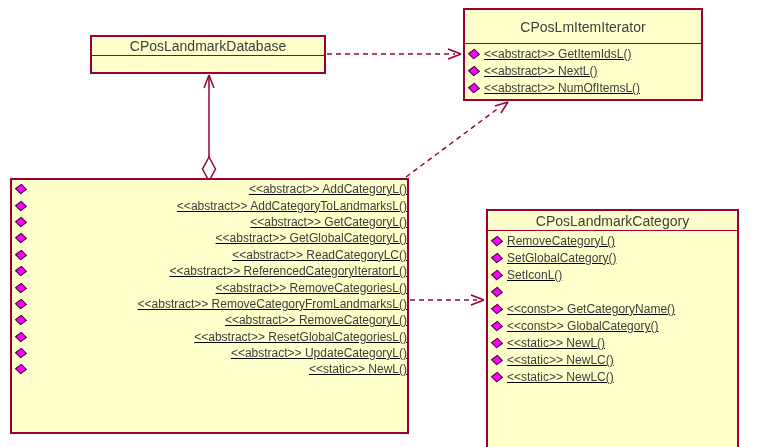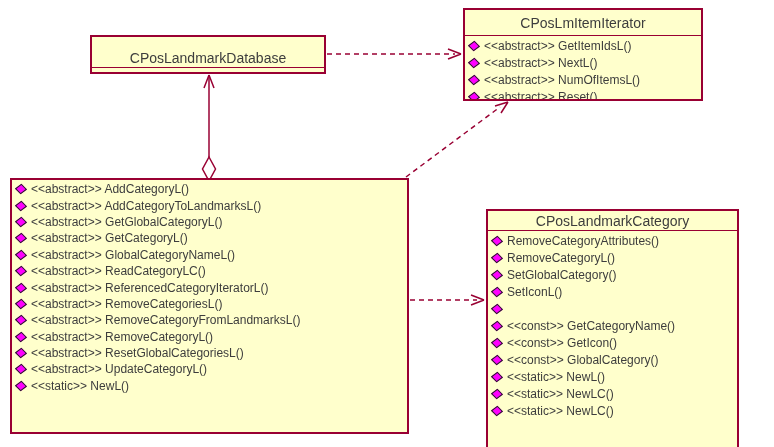--- a/index.html
+++ b/index.html
@@ -14,33 +14,33 @@
     display:flex;flex-direction:column;
   }
   .uml-title{
     box-sizing:border-box;border-bottom:1px solid #990033;
     text-align:center;color:#3d3d3d;font-size:14px;
     display:flex;align-items:center;justify-content:center;
     flex:0 0 auto;overflow:hidden;white-space:nowrap;
   }
   .uml-methods{flex:1 1 auto;padding:1px 0 0 3px;overflow:hidden;}
   .uml-empty{flex:1 1 auto;}
-  .method-row{display:flex;align-items:center;overflow:hidden;white-space:nowrap;}
+  .method-row{display:flex;align-items:center;overflow:hidden;white-space:nowrap;text-decoration:underline;}
   .op-icon{
     flex:0 0 auto;width:6px;height:6px;background:#FF00FF;
     border:1px solid #222222;transform:rotate(45deg) skewX(-8deg);
     margin:0 6px 0 2px;
   }
   .op-text{color:#3d3d3d;font-size:12px;}
   
-  .box-iterator .uml-title{height:26px;text-align:center;}
+  .box-iterator .uml-title{height:34px;text-align:center;}
   .box-iterator .method-row{height:17px;}
-  .box-database .uml-title{height:19px;margin-top:12px;}
+  .box-database .uml-title{height:19px;}
   .box-manager .uml-title{height:23px;}
-  .box-manager .method-row{height:16.4px;}
+  .box-manager .method-row{height:16.4px;justify-content:space-between;}
   .box-category .uml-title{height:20px;}
   .box-category .method-row{height:17.1px;}
 </style>
 </head>
 <body>
 
 <div id="canvas">
 
   <svg id="connectors" viewBox="0 0 774 447" xmlns="http://www.w3.org/2000/svg">
 
@@ -98,29 +98,25 @@
         <div class="method-row">
           <span class="op-icon"></span>
           <span class="op-text">&lt;&lt;abstract&gt;&gt; AddCategoryL()</span>
         </div>
         <div class="method-row">
           <span class="op-icon"></span>
           <span class="op-text">&lt;&lt;abstract&gt;&gt; AddCategoryToLandmarksL()</span>
         </div>
         <div class="method-row">
           <span class="op-icon"></span>
-          <span class="op-text">&lt;&lt;abstract&gt;&gt; GetGlobalCategoryL()</span>
-        </div>
-        <div class="method-row">
-          <span class="op-icon"></span>
           <span class="op-text">&lt;&lt;abstract&gt;&gt; GetCategoryL()</span>
         </div>
         <div class="method-row">
           <span class="op-icon"></span>
-          <span class="op-text">&lt;&lt;abstract&gt;&gt; GlobalCategoryNameL()</span>
+          <span class="op-text">&lt;&lt;abstract&gt;&gt; GetGlobalCategoryL()</span>
         </div>
         <div class="method-row">
           <span class="op-icon"></span>
           <span class="op-text">&lt;&lt;abstract&gt;&gt; ReadCategoryLC()</span>
         </div>
         <div class="method-row">
           <span class="op-icon"></span>
           <span class="op-text">&lt;&lt;abstract&gt;&gt; ReferencedCategoryIteratorL()</span>
         </div>
         <div class="method-row">
@@ -148,44 +144,36 @@
           <span class="op-text">&lt;&lt;static&gt;&gt; NewL()</span>
         </div>
       </div>
   </div>
 
   <div class="uml-class box-category" style="left:486px;top:209px;width:253px;height:243px;">
     <div class="uml-title">CPosLandmarkCategory</div>
     <div class="uml-methods">
         <div class="method-row">
           <span class="op-icon"></span>
-          <span class="op-text">RemoveCategoryAttributes()</span>
-        </div>
-        <div class="method-row">
-          <span class="op-icon"></span>
           <span class="op-text">RemoveCategoryL()</span>
         </div>
         <div class="method-row">
           <span class="op-icon"></span>
           <span class="op-text">SetGlobalCategory()</span>
         </div>
         <div class="method-row">
           <span class="op-icon"></span>
           <span class="op-text">SetIconL()</span>
         </div>
         <div class="method-row">
           <span class="op-icon"></span>
         </div>
         <div class="method-row">
           <span class="op-icon"></span>
           <span class="op-text">&lt;&lt;const&gt;&gt; GetCategoryName()</span>
-        </div>
-        <div class="method-row">
-          <span class="op-icon"></span>
-          <span class="op-text">&lt;&lt;const&gt;&gt; GetIcon()</span>
         </div>
         <div class="method-row">
           <span class="op-icon"></span>
           <span class="op-text">&lt;&lt;const&gt;&gt; GlobalCategory()</span>
         </div>
         <div class="method-row">
           <span class="op-icon"></span>
           <span class="op-text">&lt;&lt;static&gt;&gt; NewL()</span>
         </div>
         <div class="method-row">

